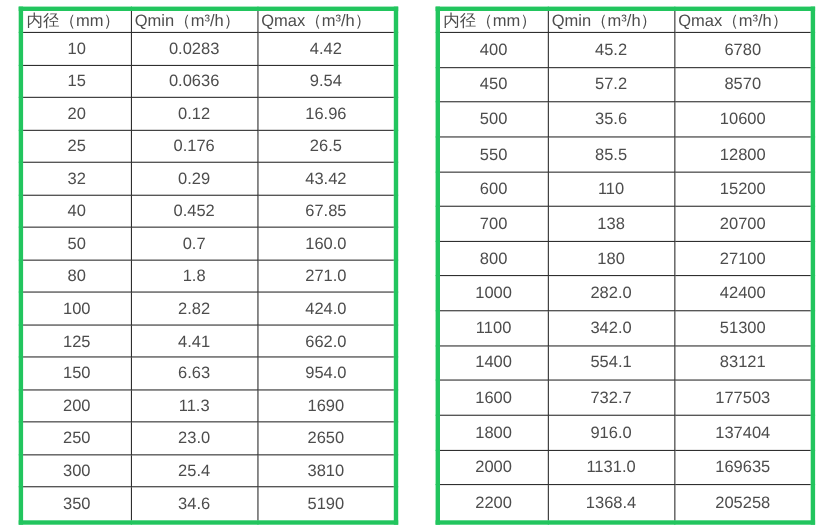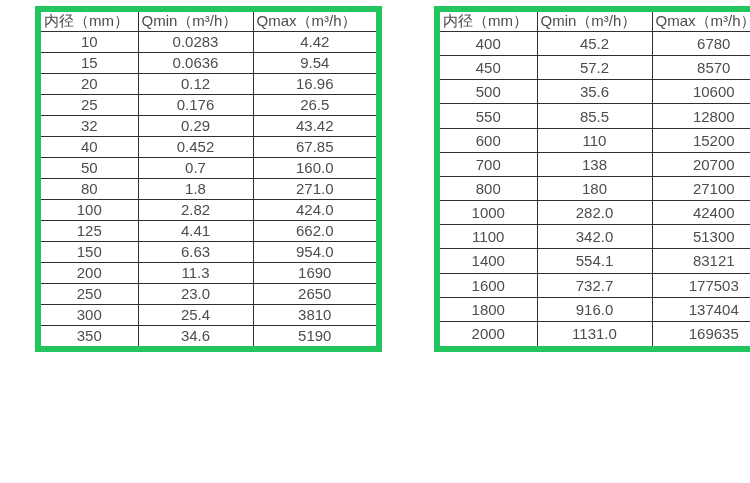--- a/index.html
+++ b/index.html
@@ -13,23 +13,22 @@
   }
   .wrap {
     display: flex;
     gap: 34px;
     padding: 6px 0 0 17px;
   }
   table.spec {
     border-collapse: collapse;
     table-layout: fixed;
     width: 341px;
-    height: 346px;
-    border: 6px solid #22c55e;
-    margin-left: 18px;
+    height: 471px;
+    border: 4px solid #22c55e;
   }
   table.spec th,
   table.spec td {
     border: 1px solid #2f2f2f;
     font-size: 15px;
     font-weight: normal;
     color: #4d4d4d;
     padding: 0;
     white-space: nowrap;
     overflow: hidden;
@@ -215,16 +214,21 @@
         <tr>
           <td>1800</td>
           <td>916.0</td>
           <td>137404</td>
         </tr>
         <tr>
           <td>2000</td>
           <td>1131.0</td>
           <td>169635</td>
         </tr>
+        <tr>
+          <td>2200</td>
+          <td>1368.4</td>
+          <td>205258</td>
+        </tr>
       </tbody>
   </table>
 
 </div>
 
 </body></html>

